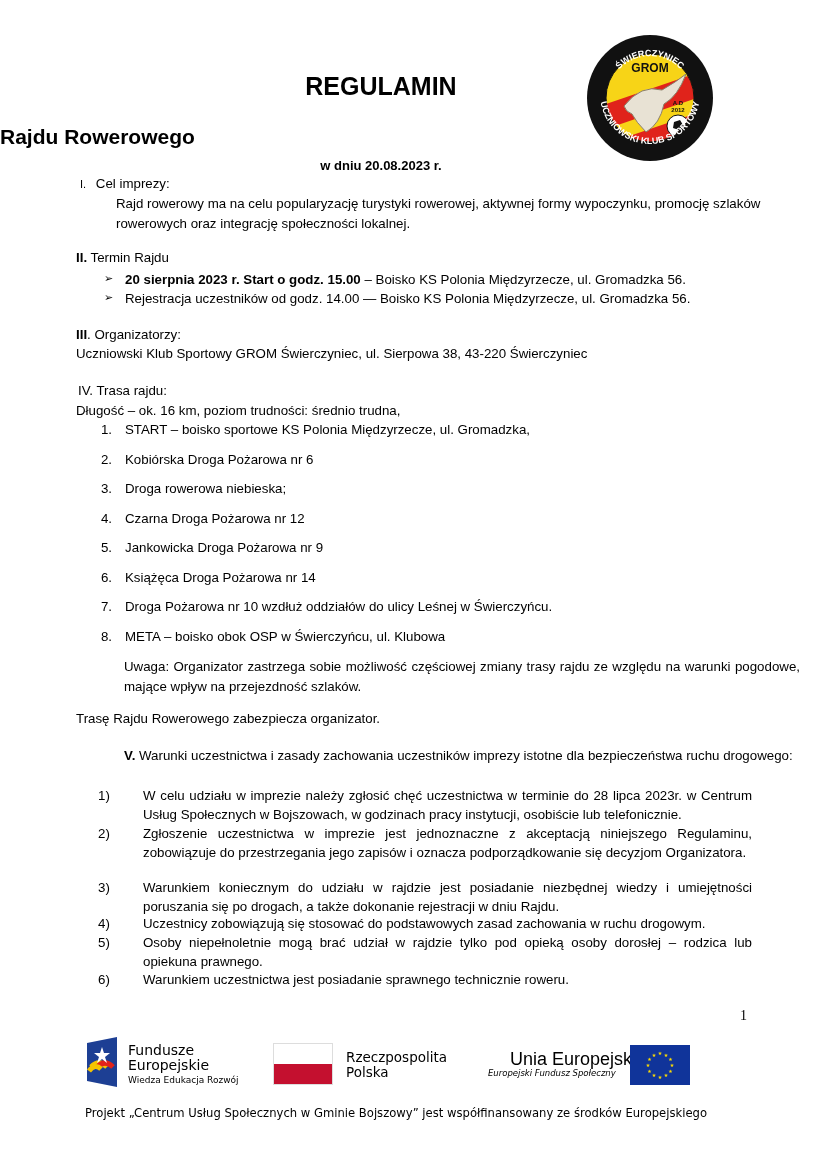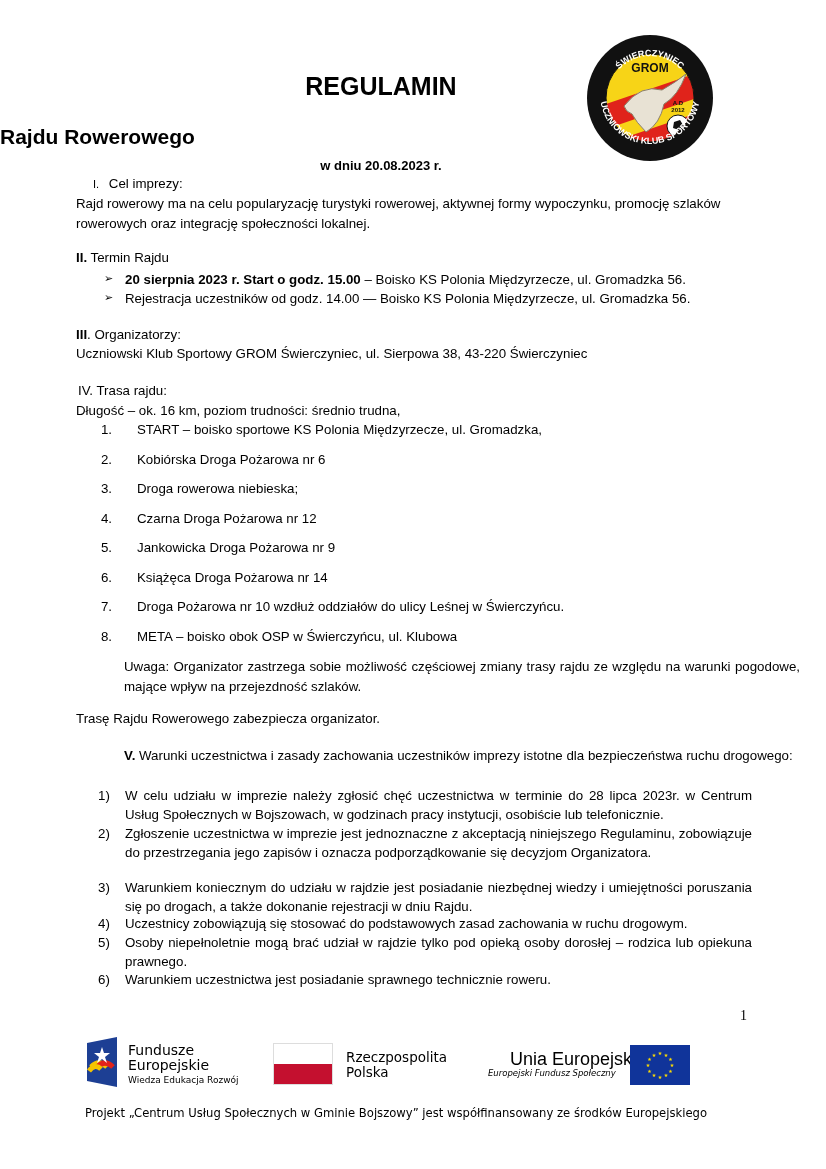--- a/index.html
+++ b/index.html
@@ -11,24 +11,24 @@
   .date { left:0; width:762px; top:158px; text-align:center; font-size:13px; font-weight:bold; }
   .logo { left:586px; top:34px; width:128px; height:128px; }
   .line { white-space:nowrap; }
   .para { left:76px; width:676px; line-height:19.5px; }
   .just { text-align:justify;margin-left:48px; }
   .bul { left:104px; }
   .bul .arrow { position:absolute; left:0; top:0; font-size:11px; }
   .bul .txt { position:absolute; left:21px; top:0; white-space:nowrap; }
   .ol-item { left:98px; }
   .ol-item .num { position:absolute; left:0; width:14px; text-align:right; }
-  .ol-item .txt { position:absolute; left:27px; white-space:nowrap;margin-left:12px; }
+  .ol-item .txt { position:absolute; left:27px; white-space:nowrap; }
   .cond { left:98px; width:654px; line-height:19.2px; }
   .cond .num { position:absolute; left:0; top:0; }
-  .cond .txt { margin-left:27px; text-align:justify; text-align-last:left; }
+  .cond .txt { margin-left:45px; text-align:justify; text-align-last:left; }
   .pagenum { left:740px; top:1008px; font-family:"Liberation Serif", serif; font-size:14px; }
   .footer-text { left:0; width:792px; top:1104px; text-align:center; font-size:13px; line-height:19px; font-family:"DejaVu Sans", sans-serif; font-size:11.6px; }
   .fe-logo { left:87px; top:1037px; width:36px; height:50px; }
   .fe-t1 { left:128px; top:1043px; font-size:14px; font-family:"DejaVu Sans", sans-serif; line-height:15px; }
   .fe-t3 { left:128px; top:1075px; font-size:9px; font-family:"DejaVu Sans", sans-serif; }
   .pl-flag { left:273px; top:1043px; width:60px; height:42px; border:1px solid #ddd; box-sizing:border-box; }
   .pl-flag .w { height:50%; background:#fff; }
   .pl-flag .r { height:50%; background:#c4102f; }
   .pl-t { left:346px; top:1050px; font-size:13.5px; font-family:"DejaVu Sans", sans-serif; line-height:14.5px; }
   .ue-t1 { left:510px; top:1049px; font-size:18px; font-family:Liberation Sans, sans-serif; }
@@ -67,25 +67,25 @@
     <text x="64" y="38" font-size="12" font-weight="bold" text-anchor="middle" fill="#111" font-family="Liberation Sans, sans-serif">GROM</text>
     <text font-size="9" font-weight="bold" fill="#fff" font-family="Liberation Sans, sans-serif">
       <textPath href="#topArc" startOffset="50%" text-anchor="middle">ŚWIERCZYNIEC</textPath>
     </text>
     <text font-size="9" font-weight="bold" fill="#fff" font-family="Liberation Sans, sans-serif">
       <textPath href="#botArc" startOffset="50%" text-anchor="middle">UCZNIOWSKI KLUB SPORTOWY</textPath>
     </text>
   </svg>
 </div>
 
-<div class="abs line" style="left:93px; top:176px;text-align:right;">
+<div class="abs line" style="left:80px; top:176px;text-align:right;">
   <span style="font-size:11px;">I.</span>
   <span style="display:inline-block;width:6px"></span><span>Cel imprezy:</span>
 </div>
-<div class="abs para" style="top:194px;">Rajd rowerowy ma na celu popularyzację turystyki rowerowej, aktywnej formy wypoczynku, promocję szlaków rowerowych oraz integrację społeczności lokalnej.</div>
+<div class="abs para" style="top:194px;margin-left:40px;">Rajd rowerowy ma na celu popularyzację turystyki rowerowej, aktywnej formy wypoczynku, promocję szlaków rowerowych oraz integrację społeczności lokalnej.</div>
 
 <div class="abs line" style="left:76px; top:250px;">
   <b>II.</b>
   <span>Termin Rajdu</span>
 </div>
 <div class="abs bul" style="top:272px;">
   <span class="arrow">➢</span>
   <span class="txt"><b>20 sierpnia 2023  r. Start o godz. 15.00</b><span> – Boisko KS Polonia Międzyrzecze, ul. Gromadzka 56.</span></span>
 </div>
 <div class="abs bul" style="top:291px;">

